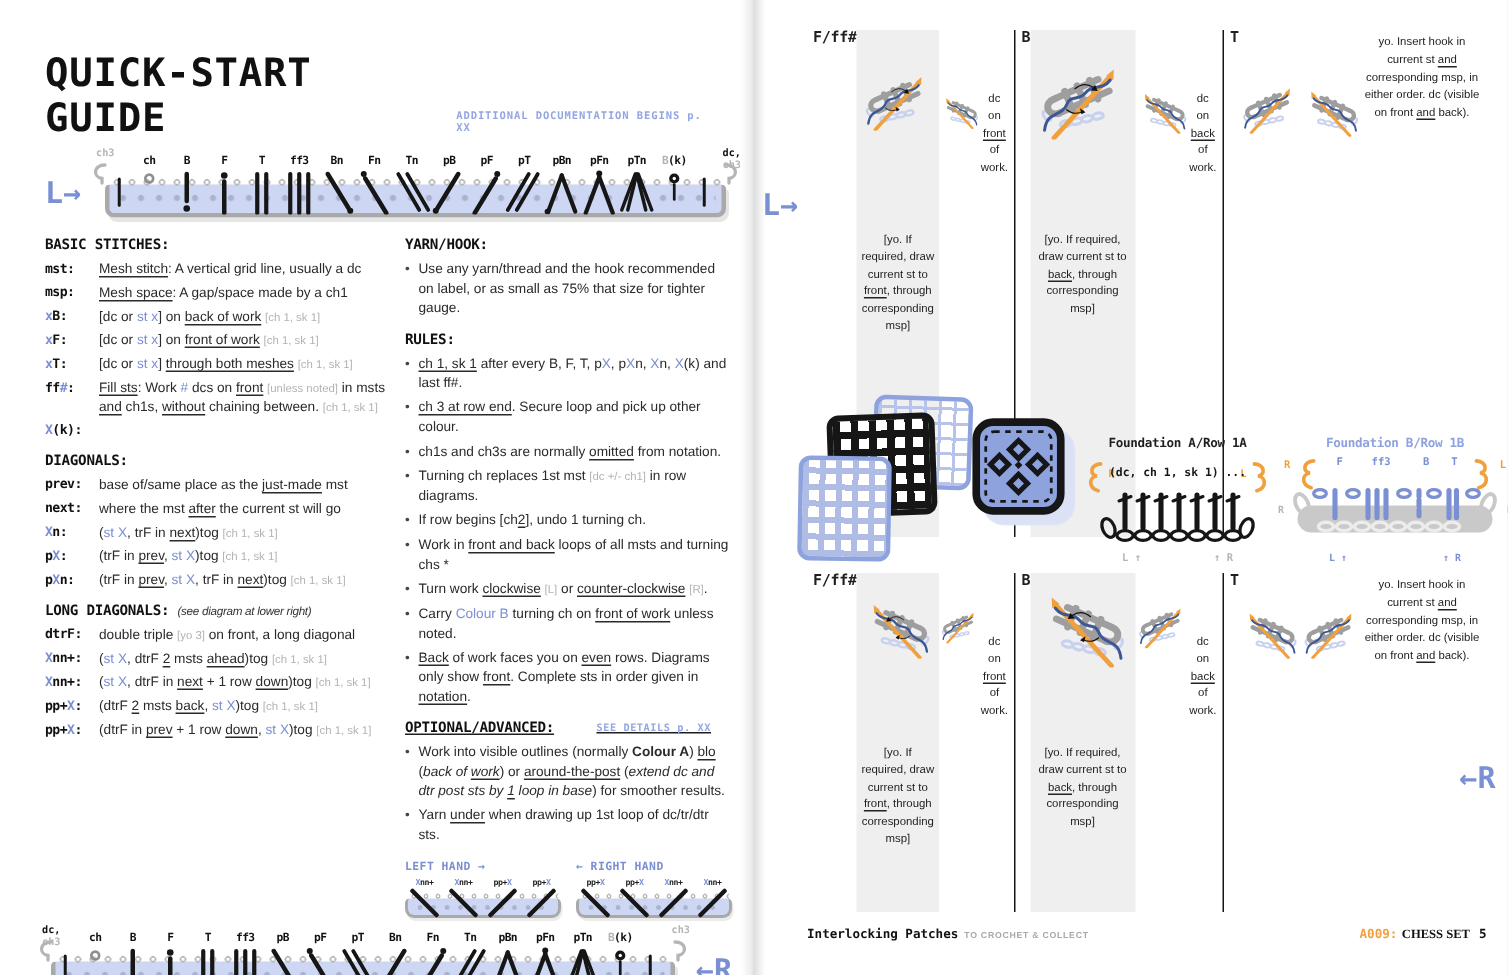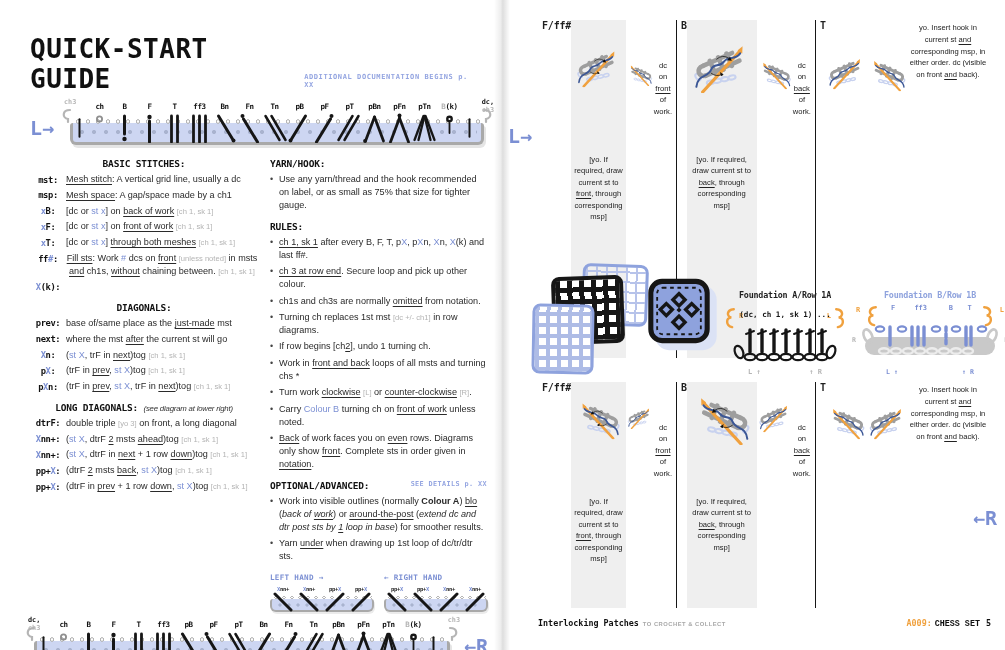--- a/index.html
+++ b/index.html
@@ -44,27 +44,27 @@
         font-size:6.8px;line-height:1.15;z-index:3;white-space:nowrap;}
   .edge-lab .sub{color:#b5b5b5;display:block;}
   .edge-lab .main{color:#111;display:block;}
   .edge-lab.start{left:-2px;}
   .edge-lab.end{right:-6px;}
   .hook{position:absolute;top:6px;width:12px;height:16px;z-index:1;}
   .hook svg{width:12px;height:16px;}
   .hook.hl{left:-6px;}  .hook.hr{right:-6px;}
   
   .cols{display:flex;gap:12px;margin-top:12px;flex:1;}
-  .colL{width:228px;text-align:center;}  .colR{flex:1;}
+  .colL{width:228px;}  .colR{flex:1;}
   .shead{font-family:"DejaVu Sans Mono",monospace;font-weight:800;font-size:9.5px;color:#111;
          margin:9px 0 4px 0;letter-spacing:-0.2px;}
   .shead:first-child{margin-top:0;}
   .snote{font-weight:400;font-style:italic;font-family:"Liberation Sans",sans-serif;font-size:7.8px;color:#333;}
   .slink{font-family:"DejaVu Sans Mono",monospace;font-weight:700;font-size:6.8px;color:#94a5e1;letter-spacing:0.4px;}
-  .headrow{display:flex;justify-content:space-between;align-items:flex-start;margin:9px 1px 4px 0;}
+  .headrow{display:flex;justify-content:space-between;align-items:center;margin:9px 14px 4px 0;text-decoration:underline;}
   .headrow .shead{margin:0;}
   .defrow{display:flex;margin:3.2px 0;line-height:1.38;}
   .term{flex:0 0 36px;font-family:"DejaVu Sans Mono",monospace;font-weight:800;font-size:8.8px;letter-spacing:-0.4px;color:#111;padding-top:0.5px;}
   .def{font-size:9.1px;color:#2a2a2a;}
   .bul{display:flex;margin:3.6px 0;line-height:1.42;}
   .bdot{flex:0 0 9px;color:#444;font-size:9px;}
   .btxt{font-size:9.1px;color:#2a2a2a;}
   
   .hands{display:flex;gap:10px;margin-top:10px;}
   .hand{width:104px;}
@@ -74,21 +74,21 @@
       font-weight:700;font-size:5.5px;letter-spacing:-0.3px;height:8px;}
   .band.sm{left:0;right:0;height:13px;border-width:2px;box-shadow:1px 2px 0 rgba(0,0,0,0.08);}
   .band.sm::before{top:3px;height:7px;background-size:9px 7px;
       background-image:radial-gradient(circle at 4px 3px,#a9b3cf 1.4px,rgba(0,0,0,0) 1.8px);}
   .band.sm::after{top:-4px;height:5px;background-size:8px 5px;
       background-image:radial-gradient(circle at 4px 2.5px,rgba(0,0,0,0) 0.7px,#b5b5b5 0.9px,#b5b5b5 1.5px,rgba(0,0,0,0) 1.8px);}
   .hand-svg{position:absolute;left:0;top:6px;width:104px;height:20px;z-index:2;}
   .f-name{font-family:"DejaVu Sans Mono",monospace;font-weight:800;font-size:8.4px;color:#111;}
   .f-tag{font-size:5.8px;font-weight:700;letter-spacing:0.5px;color:#a8a8a8;margin-left:4px;}
   .f-code{font-family:"DejaVu Sans Mono",monospace;font-weight:800;font-size:8.4px;color:#f0a13e;}
-  .f-set{font-family:Liberation Mono, monospace;font-weight:800;font-size:8.4px;color:#111;margin-left:3px;}
+  .f-set{font-family:Liberation Serif, serif;font-weight:800;font-size:8.4px;color:#111;margin-left:3px;}
   .f-page{font-family:"DejaVu Sans Mono",monospace;font-weight:700;font-size:8.4px;color:#111;margin-left:6px;}
   
   .dirL{position:absolute;left:6px;top:124px;font-family:"DejaVu Sans Mono",monospace;font-weight:800;font-size:20px;color:#7b8fd3;}
   .dirR{position:absolute;right:8px;top:506px;font-family:"DejaVu Sans Mono",monospace;font-weight:800;font-size:20px;color:#7b8fd3;}
   .colsblock{position:absolute;left:36px;width:454px;display:flex;}
   .cb-top{top:20px;height:338px;}
   .cb-bot{top:382px;height:226px;}
   .rcol{box-sizing:border-box;padding:0 4px;display:flex;flex-direction:row;}
   .rcol.c1,.rcol.c2{width:139px;border-right:1.5px solid #161616;}
   .rcol.c3{width:176px;}

